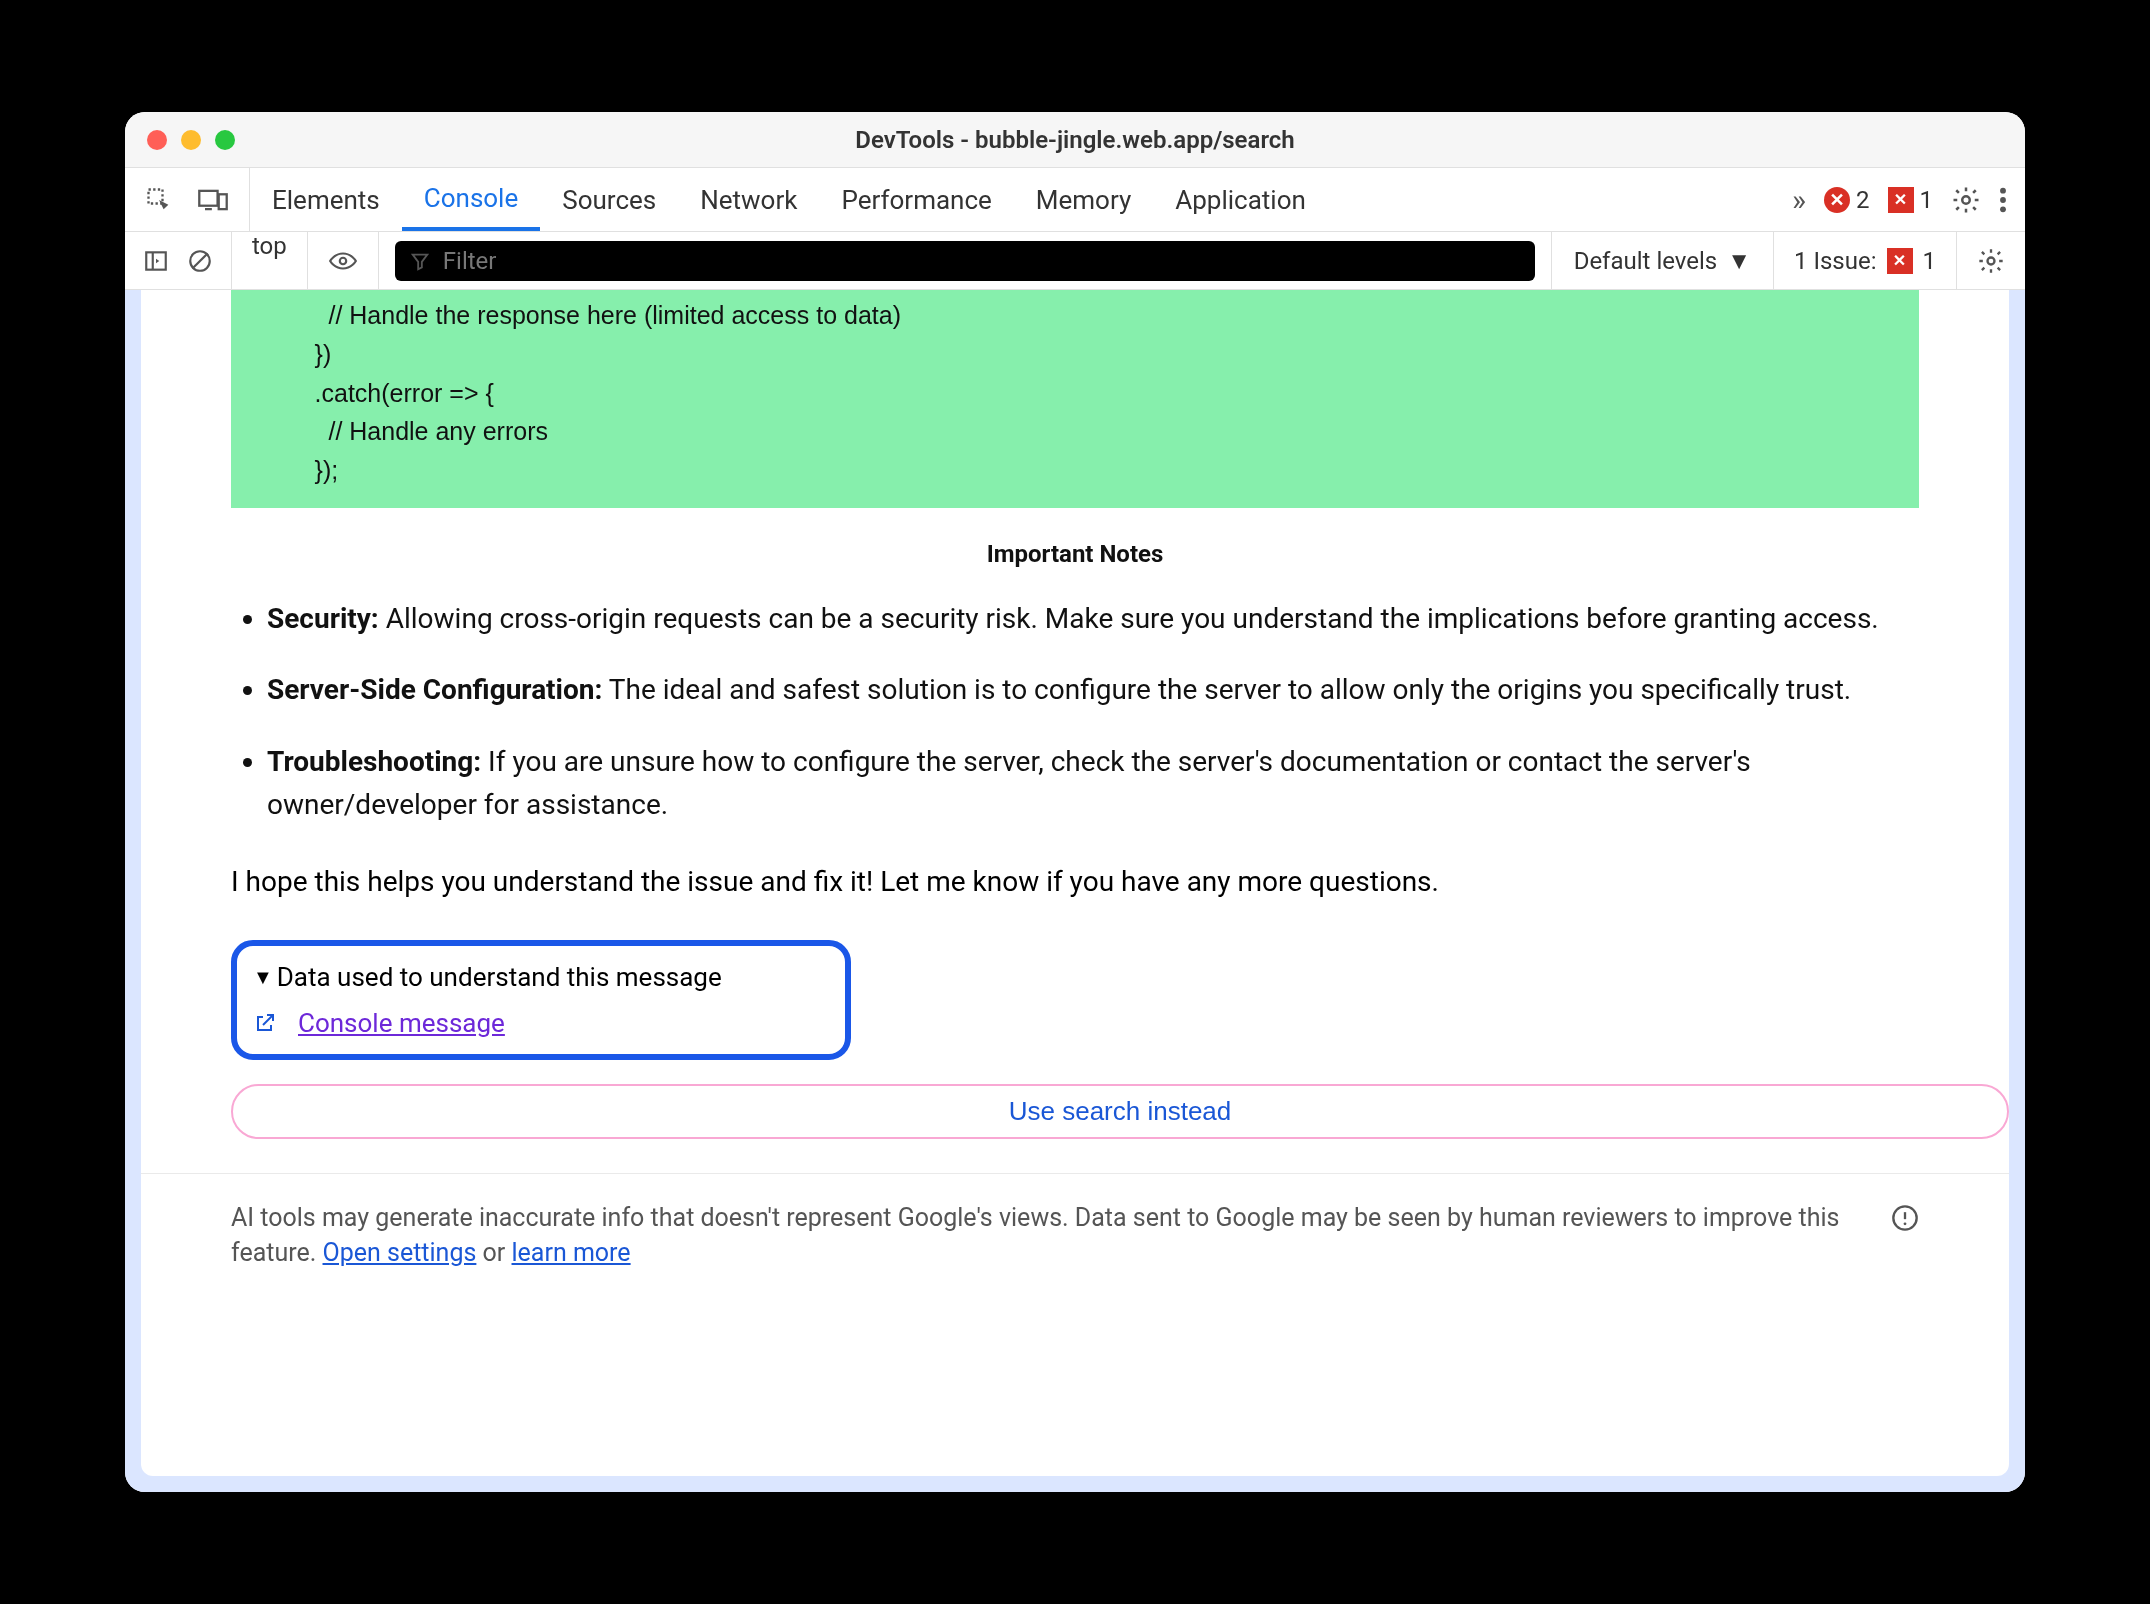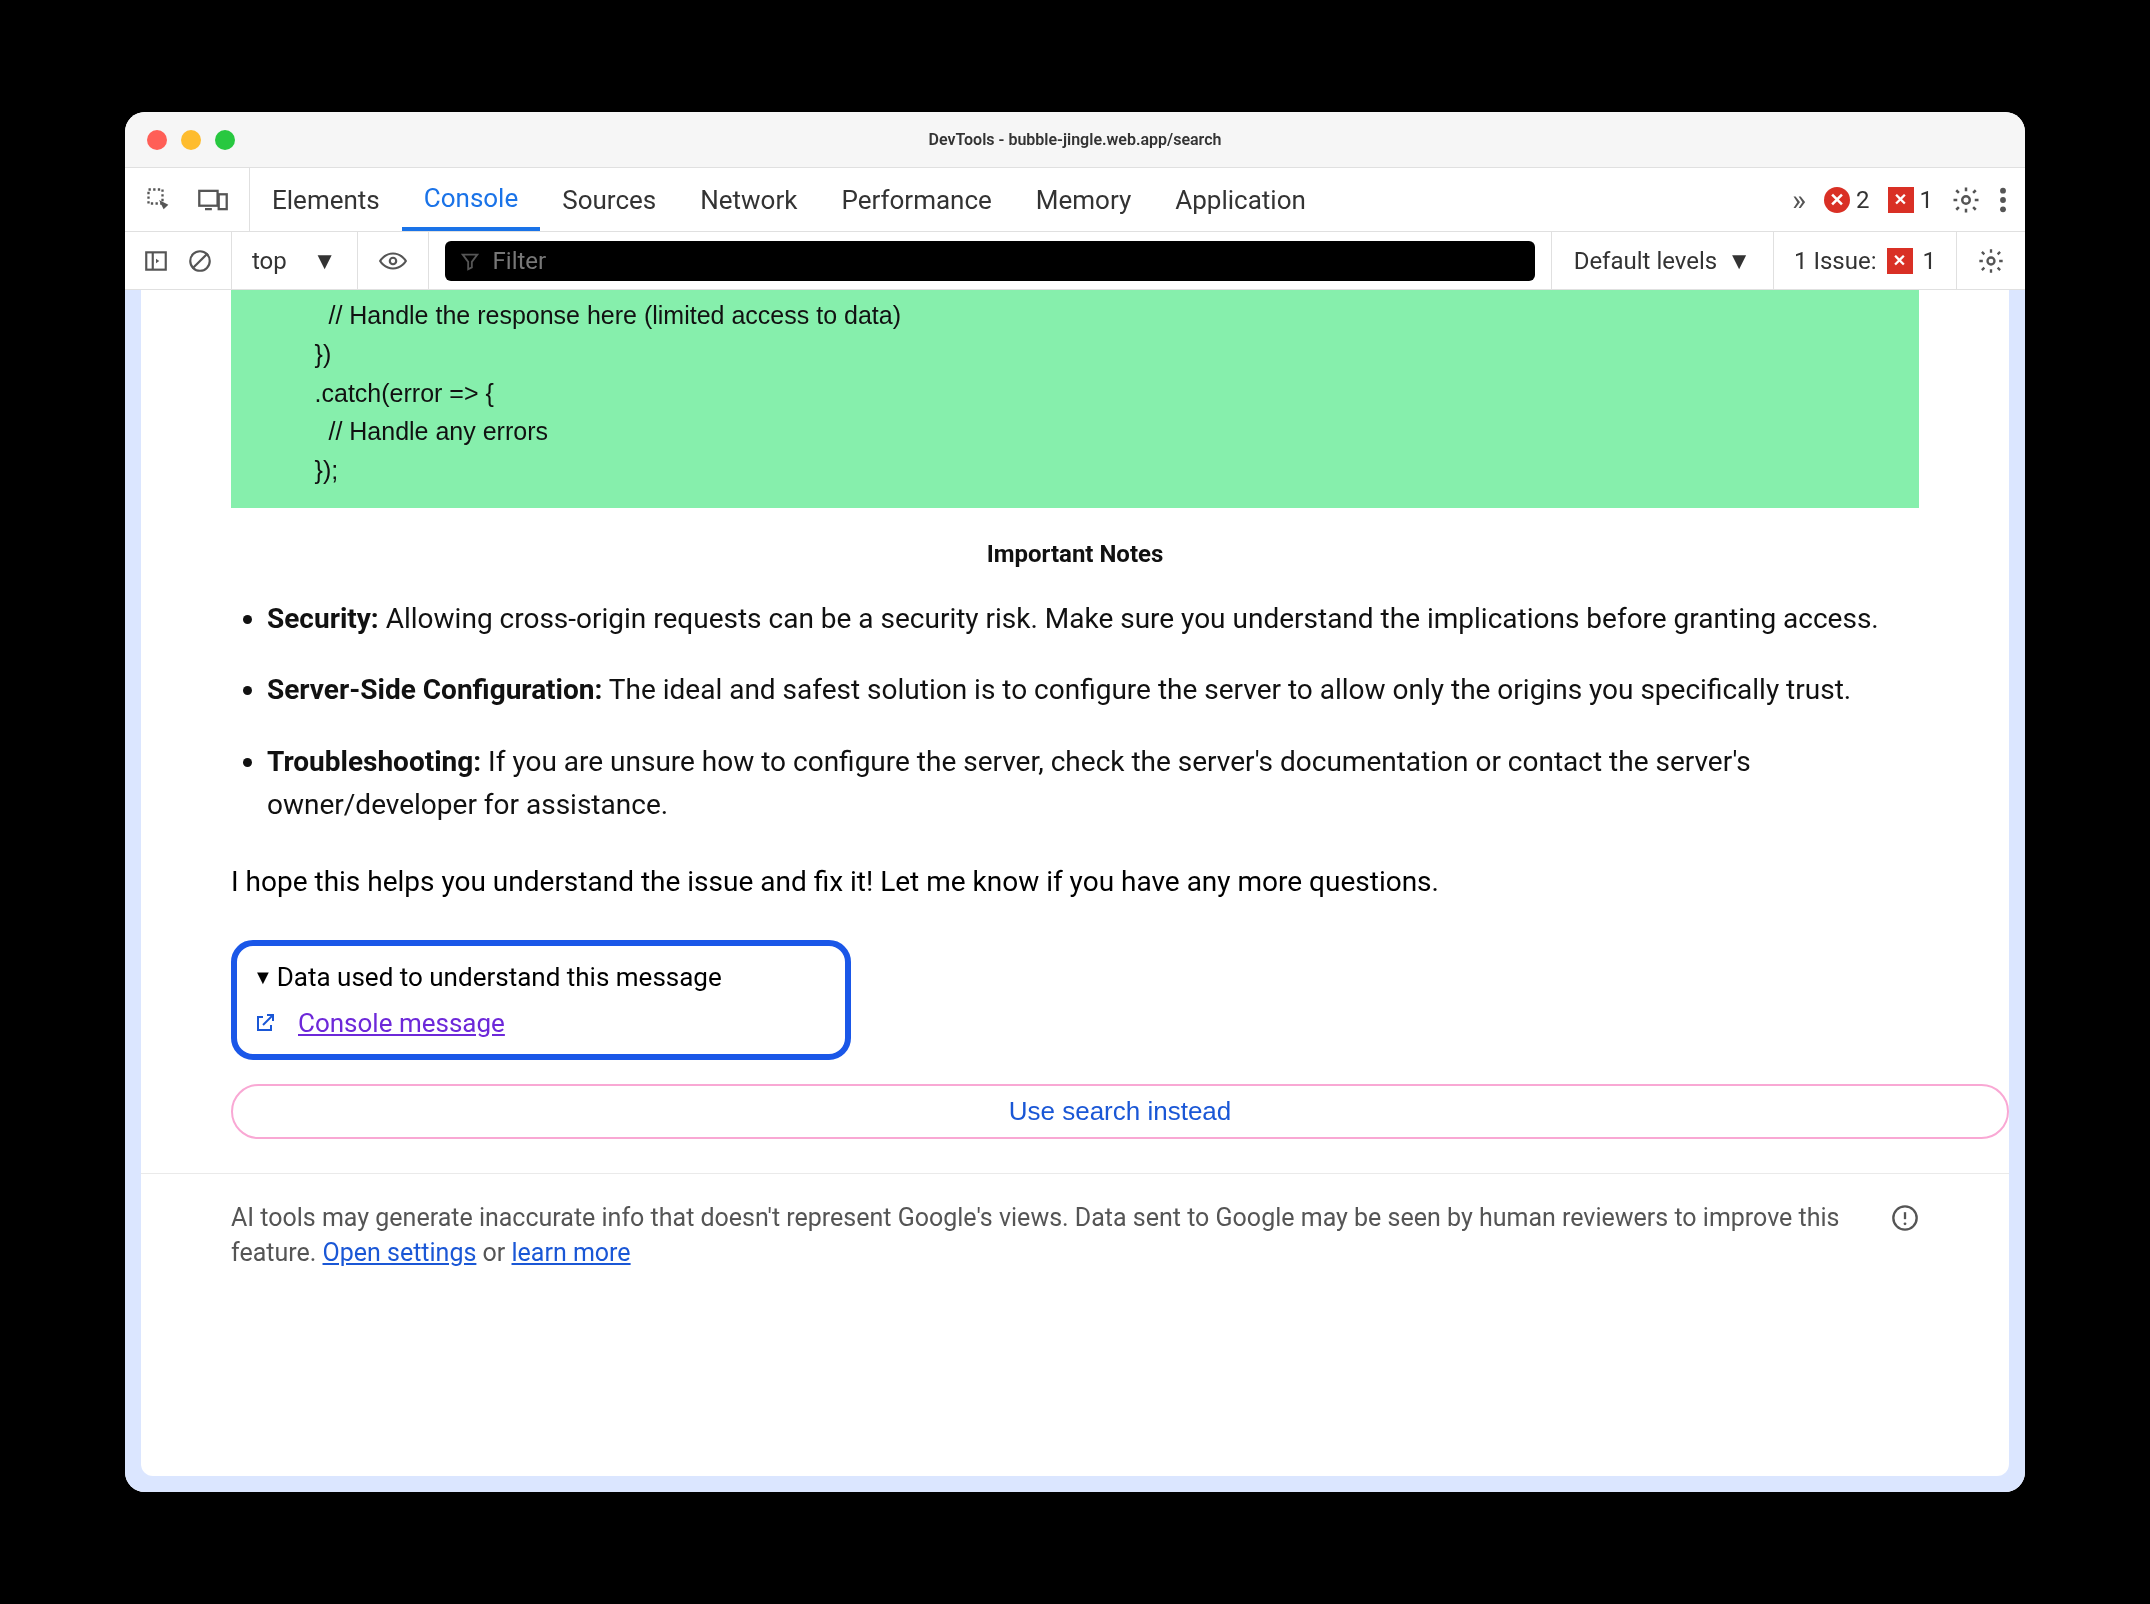--- a/index.html
+++ b/index.html
@@ -28,21 +28,21 @@
     border-bottom: 1px solid #e0e0e0;
     display: flex;
     align-items: center;
     position: relative;
   }
   .traffic { display: flex; gap: 14px; margin-left: 22px; }
   .dot { width: 20px; height: 20px; border-radius: 50%; }
   .dot.red { background: #ff5f57; }
   .dot.yellow { background: #febc2e; }
   .dot.green { background: #28c840; }
-  .title { position: absolute; left: 0; right: 0; text-align: center; font-size: 16px; font-weight: 600; color: #333; pointer-events: none; }
+  .title { position: absolute; left: 0; right: 0; text-align: center; font-size: 24px; font-weight: 600; color: #333; pointer-events: none; }
 
   .tabbar {
     height: 64px;
     display: flex;
     align-items: center;
     border-bottom: 1px solid #e0e0e0;
     font-size: 26px;
     color: #333;
   }
   .tabbar .icon-group { display: flex; align-items: center; gap: 24px; padding: 0 20px; border-right: 1px solid #e0e0e0; height: 100%; }
@@ -58,21 +58,21 @@
   .toolbar {
     height: 58px;
     display: flex;
     align-items: center;
     border-bottom: 1px solid #e0e0e0;
     font-size: 24px;
     color: #333;
     gap: 0;
   }
   .toolbar .group { display:flex; align-items:center; gap:18px; padding: 0 18px; height:100%; border-right:1px solid #e0e0e0; }
-  .toolbar .ctx { padding: 0 20px; height:100%; display:flex; align-items:center; gap:26px; border-right:1px solid #e0e0e0; }
+  .toolbar .ctx { padding: 0 20px; height:100%; display:flex; align-items:center; gap:26px; border-right:1px solid #e0e0e0;flex-direction:column; }
   .toolbar .eye { padding: 0 20px; height:100%; display:flex; align-items:center; border-right:1px solid #e0e0e0; }
   .filter { flex:1; display:flex; align-items:center; padding: 0 16px; gap:12px; color:#777; height:100%; }
   .filter-pill { background:#000000; border-radius:6px; padding:4px 14px; display:flex; align-items:center; gap:12px; flex:1; height:40px; }
   .toolbar .levels { padding: 0 22px; display:flex; align-items:center; gap:10px; border-left:1px solid #e0e0e0; height:100%; white-space:nowrap; }
   .toolbar .issues { padding: 0 20px; display:flex; align-items:center; gap:10px; border-left:1px solid #e0e0e0; height:100%; white-space:nowrap; }
   .toolbar .gear { padding: 0 20px; display:flex; align-items:center; border-left:1px solid #e0e0e0; height:100%; }
 
   .content { flex:1; background:#dbe6ff; overflow:hidden; display:flex; flex-direction:column; }
   .panel { background:#fff; margin:0 16px 16px 16px; border-radius:0 0 12px 12px; padding: 0 0 16px 0; flex:1; display:flex; flex-direction:column; overflow:hidden; }
   .code-block { background:#86efac; margin: 0 90px 18px 90px; padding: 6px 28px 18px 28px; font-family: Liberation Sans, sans-serif; font-size: 25px; line-height: 1.55; white-space: pre; color:#111; border-radius:0; }

